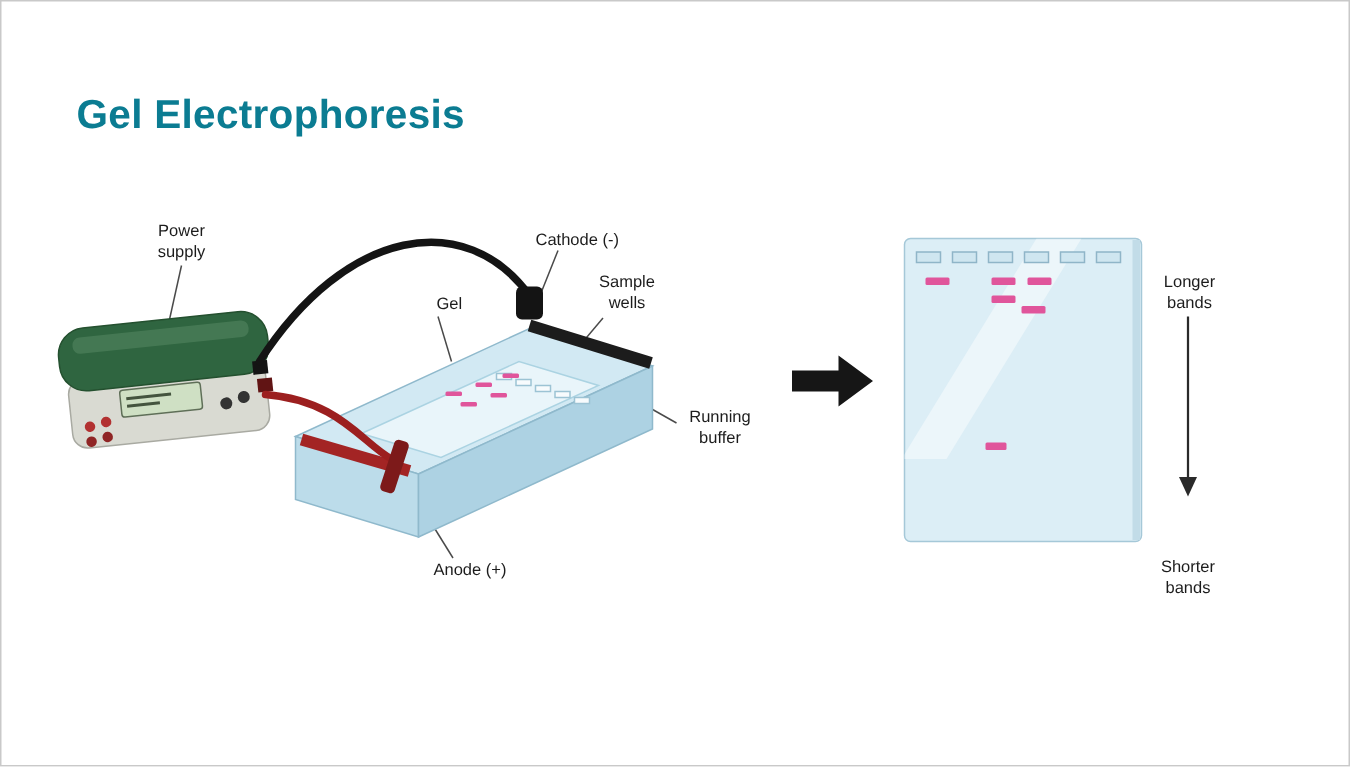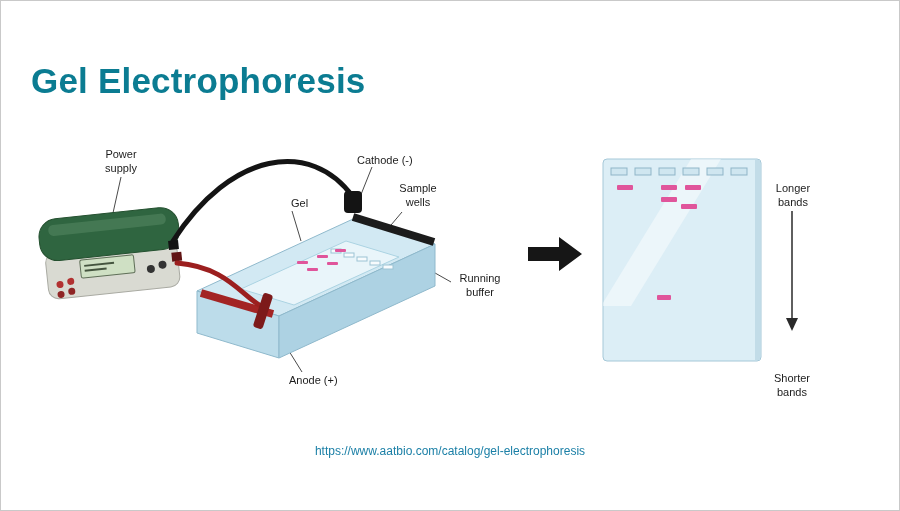--- a/index.html
+++ b/index.html
@@ -2,22 +2,22 @@
 <html><head>
 <meta charset="utf-8">
 <style>
   html,body{margin:0;padding:0;background:#e9e9e9;}
   .page{
     position:relative;width:900px;height:511px;background:#ffffff;
     border:1px solid #c9c9c9;box-sizing:border-box;overflow:hidden;
     font-family:"Liberation Sans", sans-serif;
   }
   .page-title{
-    position:absolute;left:30px;top:60px;
-    font-size:35px;font-weight:700;color:#0b7c92;letter-spacing:.2px;
+    position:absolute;left:50px;top:60px;
+    font-size:27px;font-weight:700;color:#0b7c92;letter-spacing:.2px;
   }
   .label{
     position:absolute;font-size:11px;line-height:1.3;color:#1c1c1c;
     white-space:pre-line;
   }
   .label.center{text-align:center;}
   .diagram-svg{position:absolute;left:0;top:0;}
   .footer-link{
     position:absolute;left:0;top:443px;width:100%;text-align:center;
     font-size:12px;color:#1a7fa6;cursor:pointer;
@@ -143,15 +143,14 @@
 wells</div>
   <div class="label center lbl-buffer">Running
 buffer</div>
   <div class="label lbl-anode">Anode (+)</div>
 
   <div class="label center lbl-longer">Longer
 bands</div>
   <div class="label center lbl-shorter">Shorter
 bands</div>
 
-  <div class="footer-link">https://www.aatbio.com/catalog/gel-electrophoresis</div>
 
 </div>
 
 </body></html>

